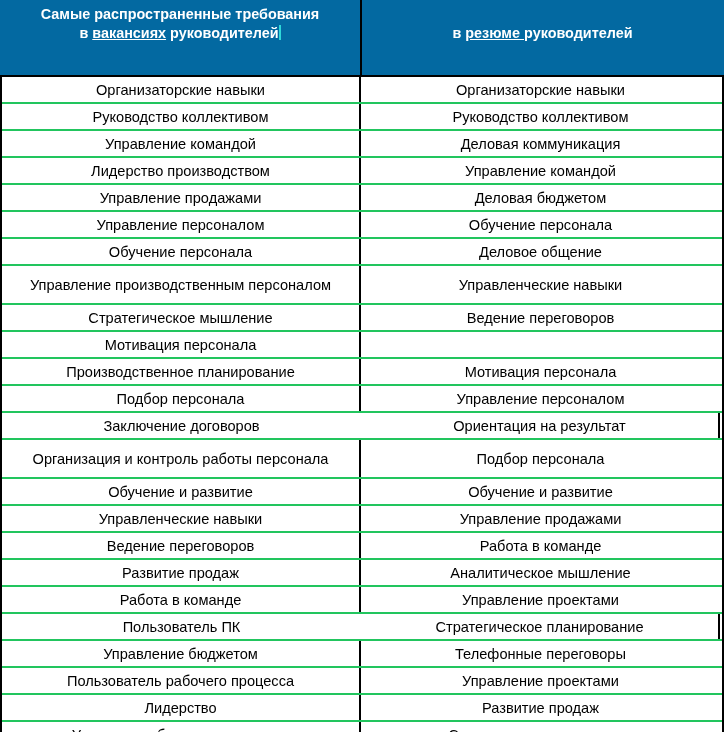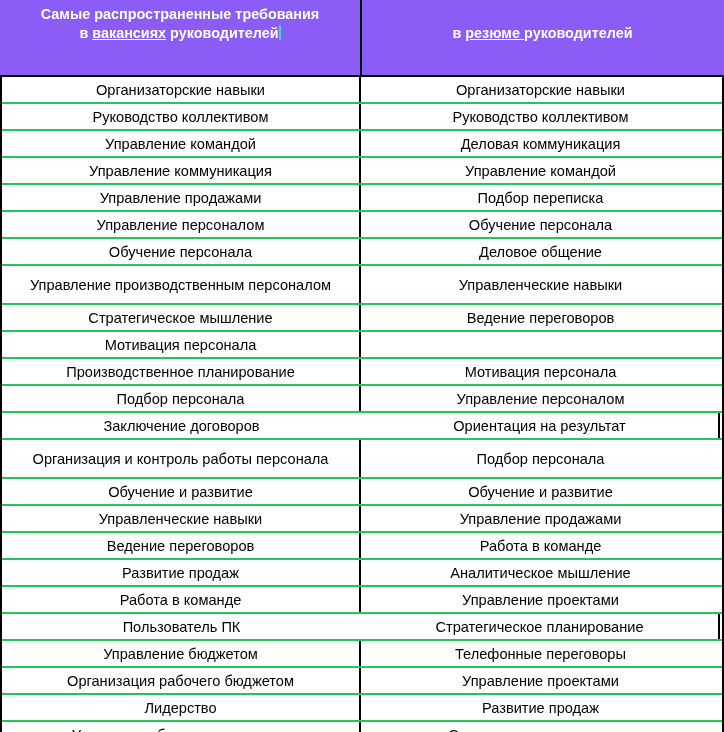--- a/index.html
+++ b/index.html
@@ -20,21 +20,21 @@
     height: 732px;
     position: relative;
     box-sizing: border-box;
   }
 
   
   .header-row {
     display: flex;
     width: 724px;
     height: 75px;
-    background: #8b5cf6;
+    background: #0369a1;
   }
   .header-cell {
     width: 361px;
     height: 75px;
     box-sizing: border-box;
     display: flex;
     align-items: flex-start;
     justify-content: center;
     padding-top: 5px;
     color: #ffffff;
@@ -150,32 +150,32 @@
       <div class="row">
         <div class="cell left">
           <span>Управление командой</span>
         </div>
         <div class="cell right">
           <span>Деловая коммуникация</span>
         </div>
       </div>
       <div class="row">
         <div class="cell left">
-          <span>Управление коммуникация</span>
+          <span>Лидерство производством</span>
         </div>
         <div class="cell right">
           <span>Управление командой</span>
         </div>
       </div>
       <div class="row">
         <div class="cell left">
           <span>Управление продажами</span>
         </div>
         <div class="cell right">
-          <span>Подбор переписка</span>
+          <span>Деловая бюджетом</span>
         </div>
       </div>
       <div class="row">
         <div class="cell left">
           <span>Управление персоналом</span>
         </div>
         <div class="cell right">
           <span>Обучение персонала</span>
         </div>
       </div>
@@ -291,21 +291,21 @@
       <div class="row">
         <div class="cell left">
           <span>Управление бюджетом</span>
         </div>
         <div class="cell right">
           <span>Телефонные переговоры</span>
         </div>
       </div>
       <div class="row">
         <div class="cell left">
-          <span>Организация рабочего бюджетом</span>
+          <span>Пользователь рабочего процесса</span>
         </div>
         <div class="cell right">
           <span>Управление проектами</span>
         </div>
       </div>
       <div class="row">
         <div class="cell left">
           <span>Лидерство</span>
         </div>
         <div class="cell right">

